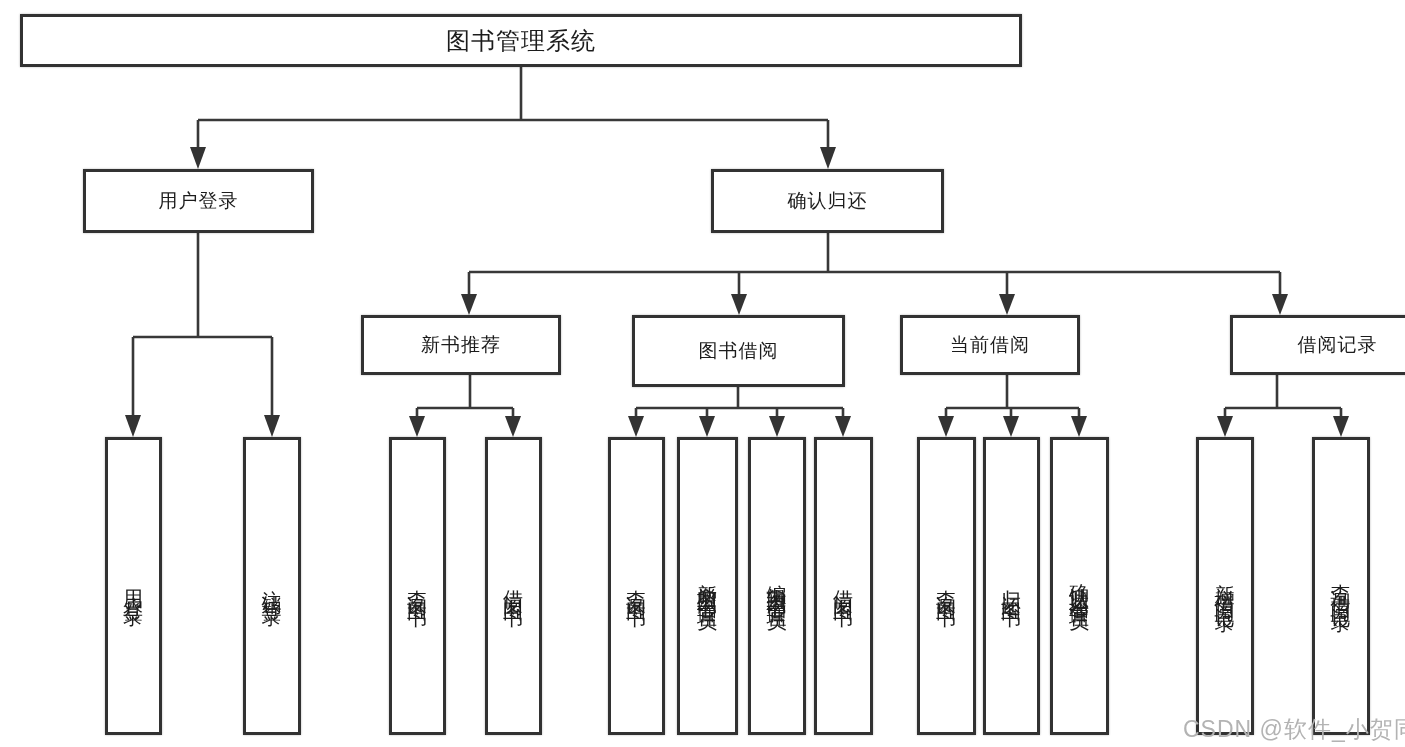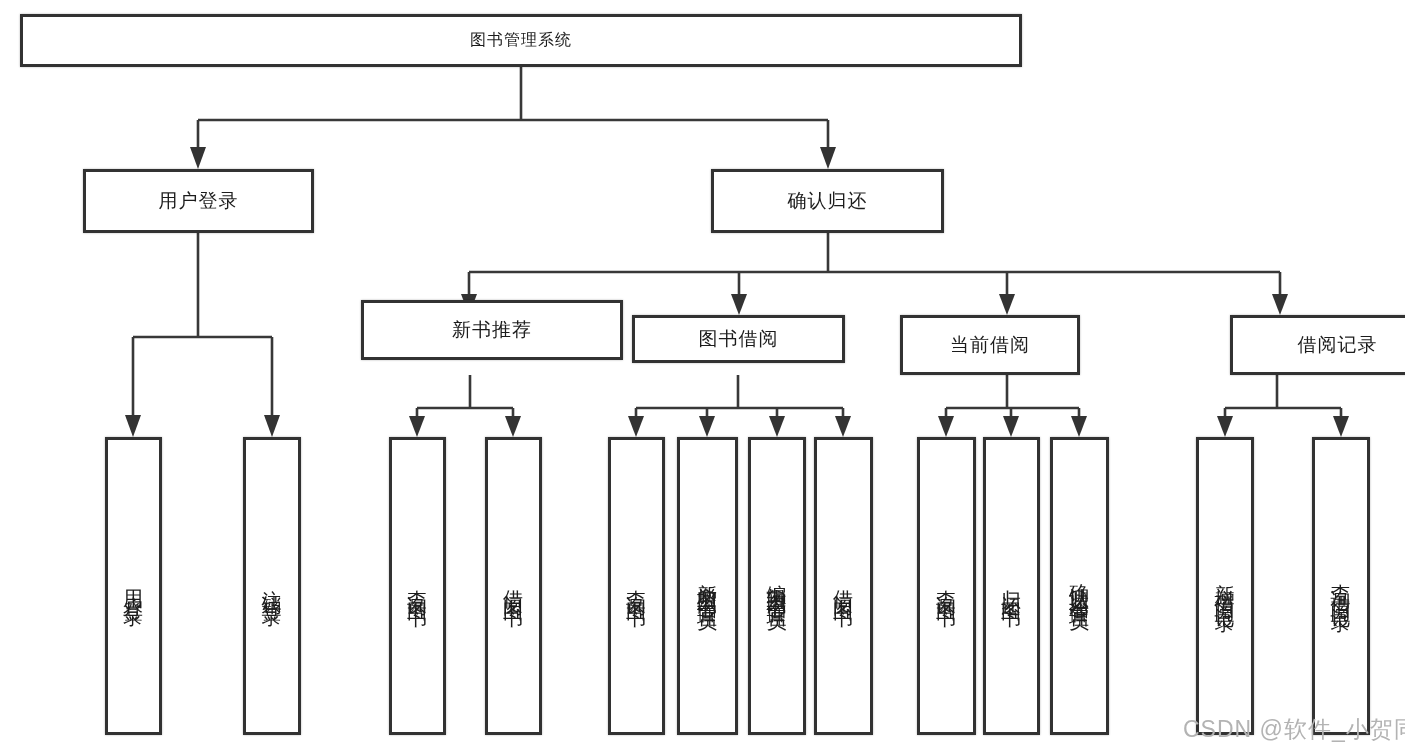--- a/index.html
+++ b/index.html
@@ -9,21 +9,21 @@
   }
   .canvas{position:relative;width:1405px;height:747px;background:#ffffff;}
   .wires{position:absolute;left:0;top:0;z-index:1;}
   .node{
     position:absolute;z-index:2;background:#ffffff;
     border:3px solid #323232;box-sizing:border-box;
     display:flex;align-items:center;justify-content:center;
     color:#1c1c1c;box-shadow:0 0 2px rgba(0,0,0,0.28);
   }
   .hnode{font-size:19px;letter-spacing:1px;}
-  .root{font-size:16px;}
+  .root{font-size:24px;}
   .vnode{
     writing-mode:vertical-rl;
     font-size:20px;letter-spacing:6px;line-height:1;
     white-space:nowrap;
   }
   .watermark{
     position:absolute;z-index:3;
     left:1183px;top:714px;width:222px;
     font-size:23px;color:#b3b3b3;letter-spacing:1px;
     white-space:nowrap;
@@ -97,22 +97,22 @@
     <polygon points="1217,416 1233,416 1225,437"></polygon>
     <path d="M1341 408 V420"></path>
     <polygon points="1333,416 1349,416 1341,437"></polygon>
   </svg>
 
   <div class="node hnode root" style="left:20px;top:14px;width:1002px;height:53px">图书管理系统</div>
 
   <div class="node hnode" style="left:83px;top:169px;width:231px;height:64px">用户登录</div>
   <div class="node hnode" style="left:711px;top:169px;width:233px;height:64px">确认归还</div>
 
-  <div class="node hnode" style="left:361px;top:300px;width:262px;height:60px">新书推荐</div>
-  <div class="node hnode" style="left:632px;top:315px;width:213px;height:48px">图书借阅</div>
+  <div class="node hnode" style="left:361px;top:315px;width:200px;height:60px">新书推荐</div>
+  <div class="node hnode" style="left:632px;top:315px;width:213px;height:72px">图书借阅</div>
   <div class="node hnode" style="left:900px;top:315px;width:180px;height:60px">当前借阅</div>
   <div class="node hnode" style="left:1230px;top:315px;width:215px;height:60px">借阅记录</div>
 
   <div class="node vnode" style="left:105px;top:437px;width:57px;height:298px">用户登录</div>
   <div class="node vnode" style="left:243px;top:437px;width:58px;height:298px">注销登录</div>
 
   <div class="node vnode" style="left:389px;top:437px;width:57px;height:298px">查询图书</div>
   <div class="node vnode" style="left:485px;top:437px;width:57px;height:298px">借阅图书</div>
 
   <div class="node vnode" style="left:608px;top:437px;width:57px;height:298px">查询图书</div>

